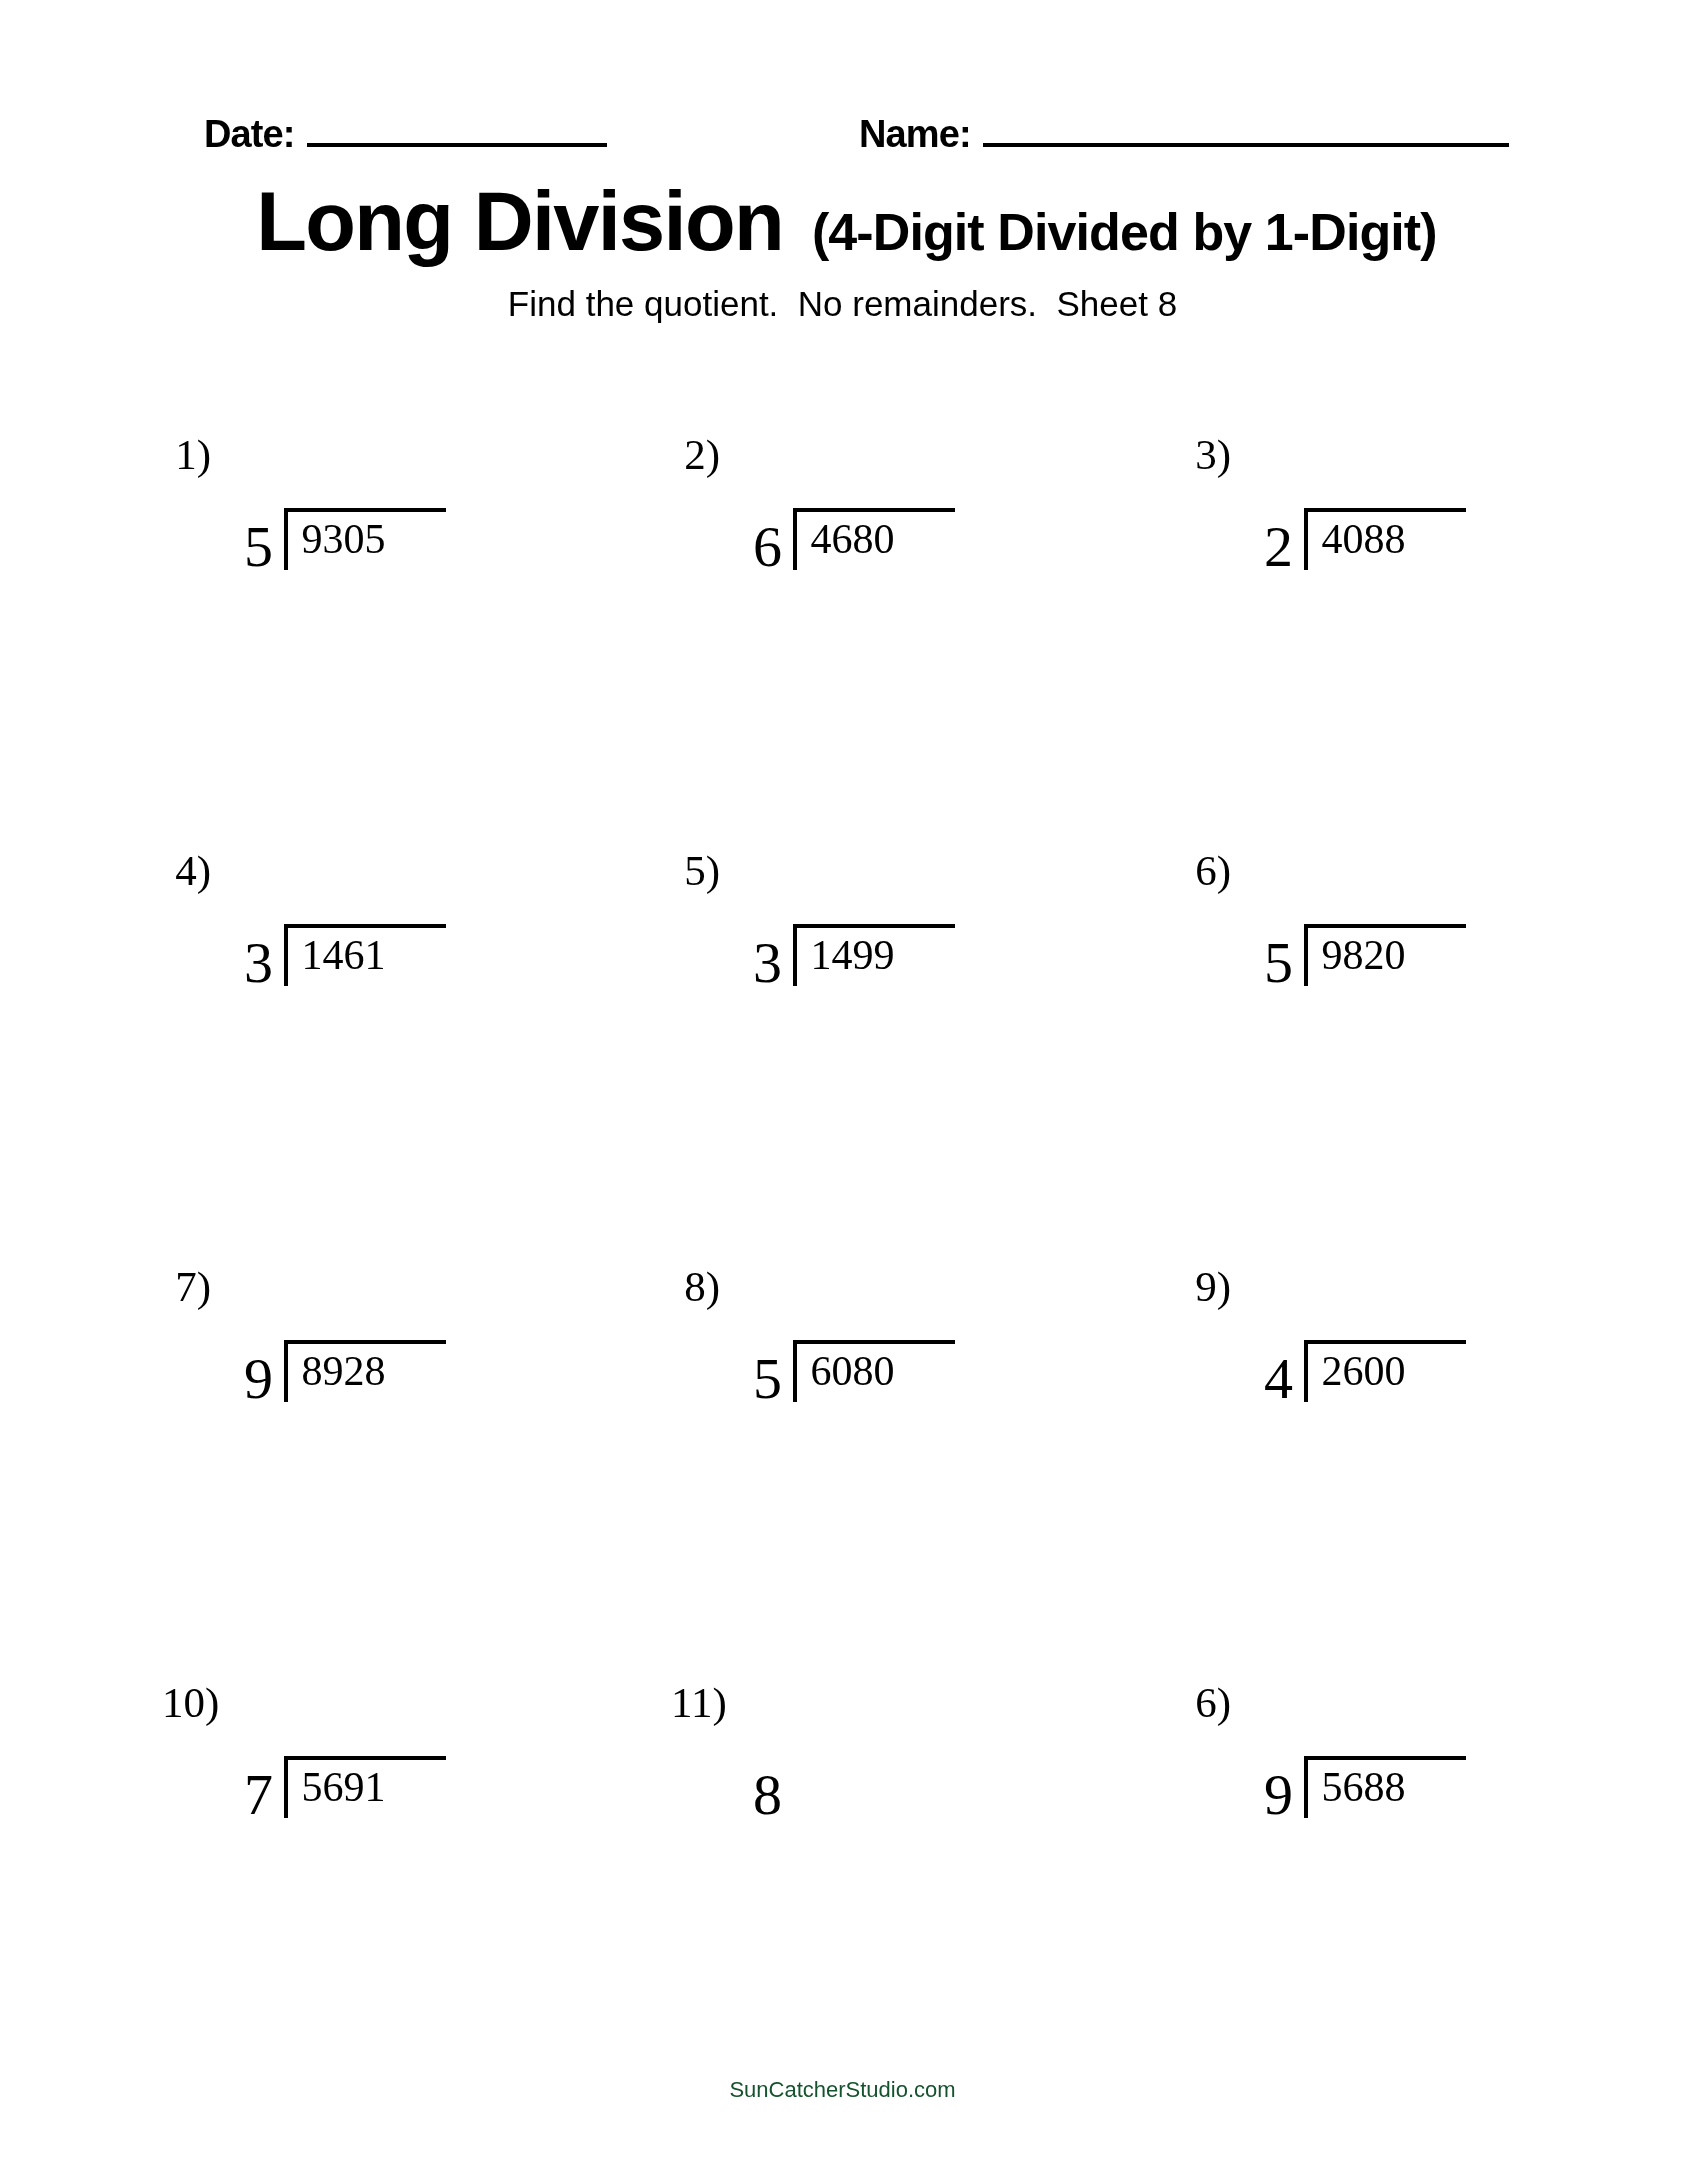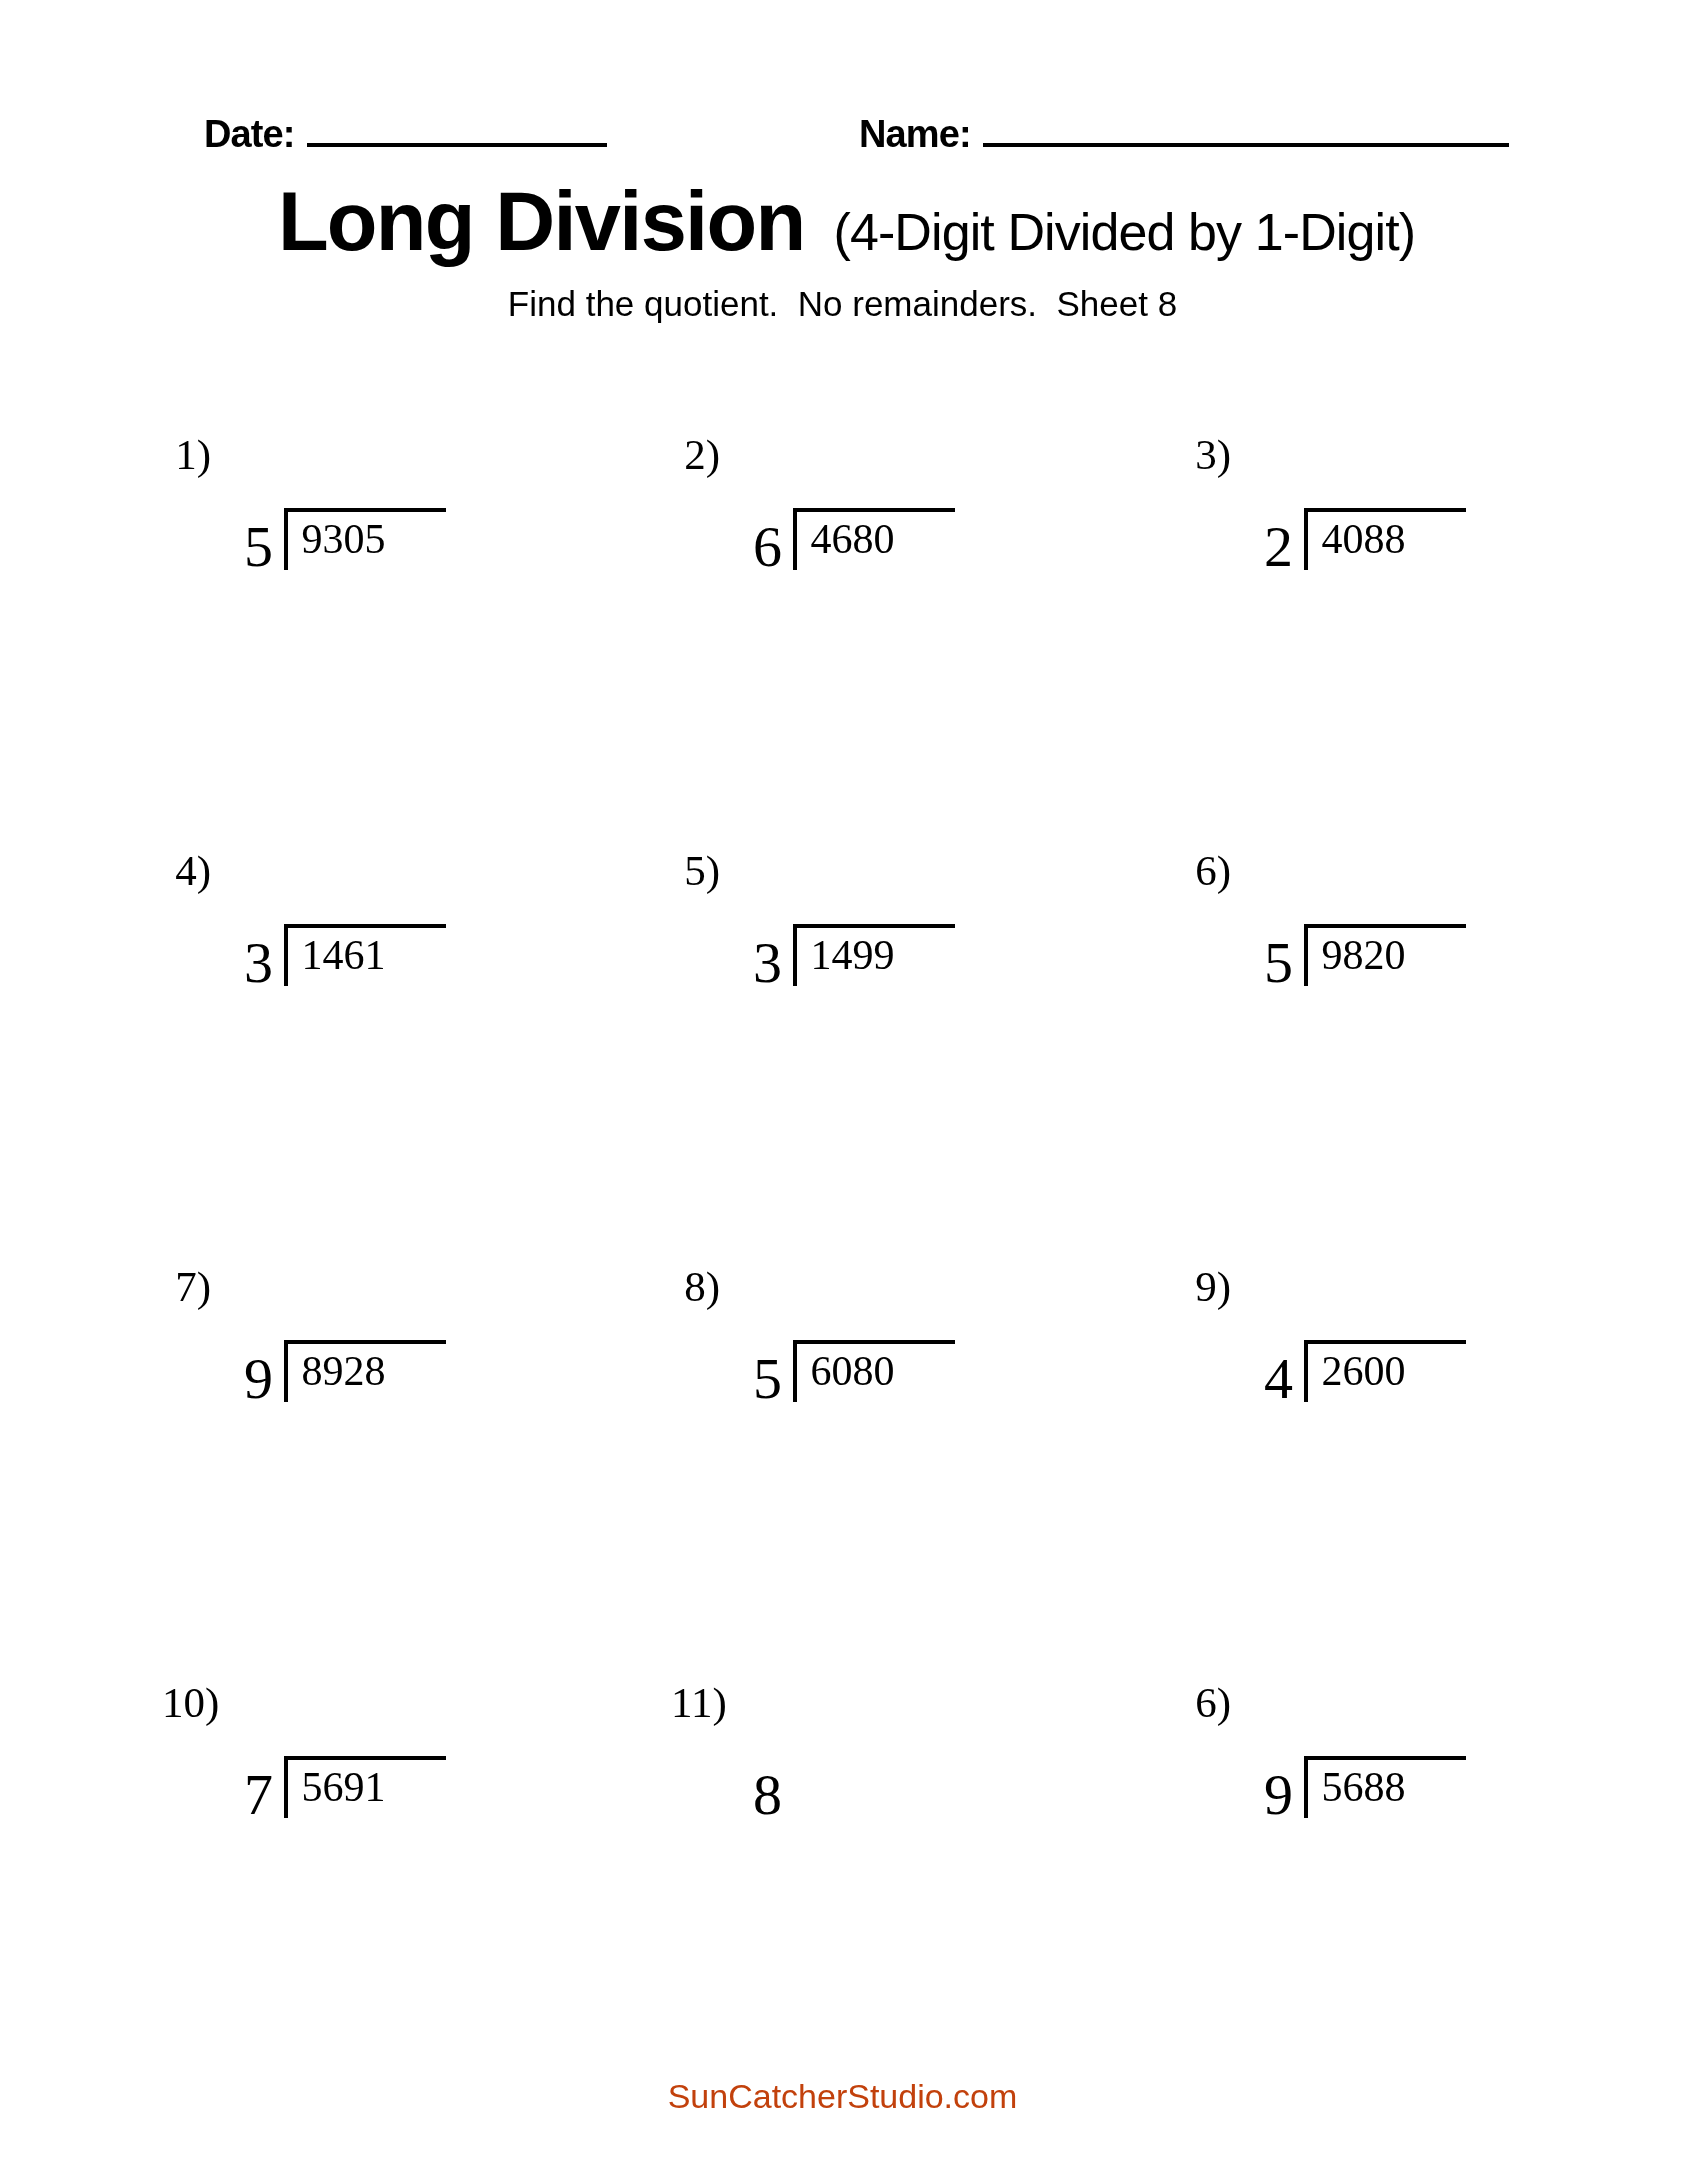--- a/index.html
+++ b/index.html
@@ -50,21 +50,21 @@
     white-space: nowrap;
   }
   .title-main {
     font-size: 83px;
     font-weight: bold;
     letter-spacing: -1.7px;
     margin-left: 8px;
   }
   .title-sub {
     font-size: 52px;
-    font-weight: normal;
+    font-weight: bold;
     margin-left: 29px;
     letter-spacing: -0.9px;
   }
 
   
   .instructions {
     position: absolute;
     top: 284px;
     left: 0;
     width: 100%;
@@ -113,22 +113,22 @@
     padding: 5.1px 60px 8.5px 13.6px;
   }
 
   
   .footer {
     position: absolute;
     top: 2077px;
     left: 0;
     width: 100%;
     text-align: center;
-    font-size: 34px;
-    color: #c2410c;
+    font-size: 22px;
+    color: #14532d;
   }
 </style>
 </head>
 <body>
 
 <div class="page">
 
   <div class="hdr-field date">
     <span class="hdr-label">Date:</span><span class="blank-line date-line"></span>
   </div>

